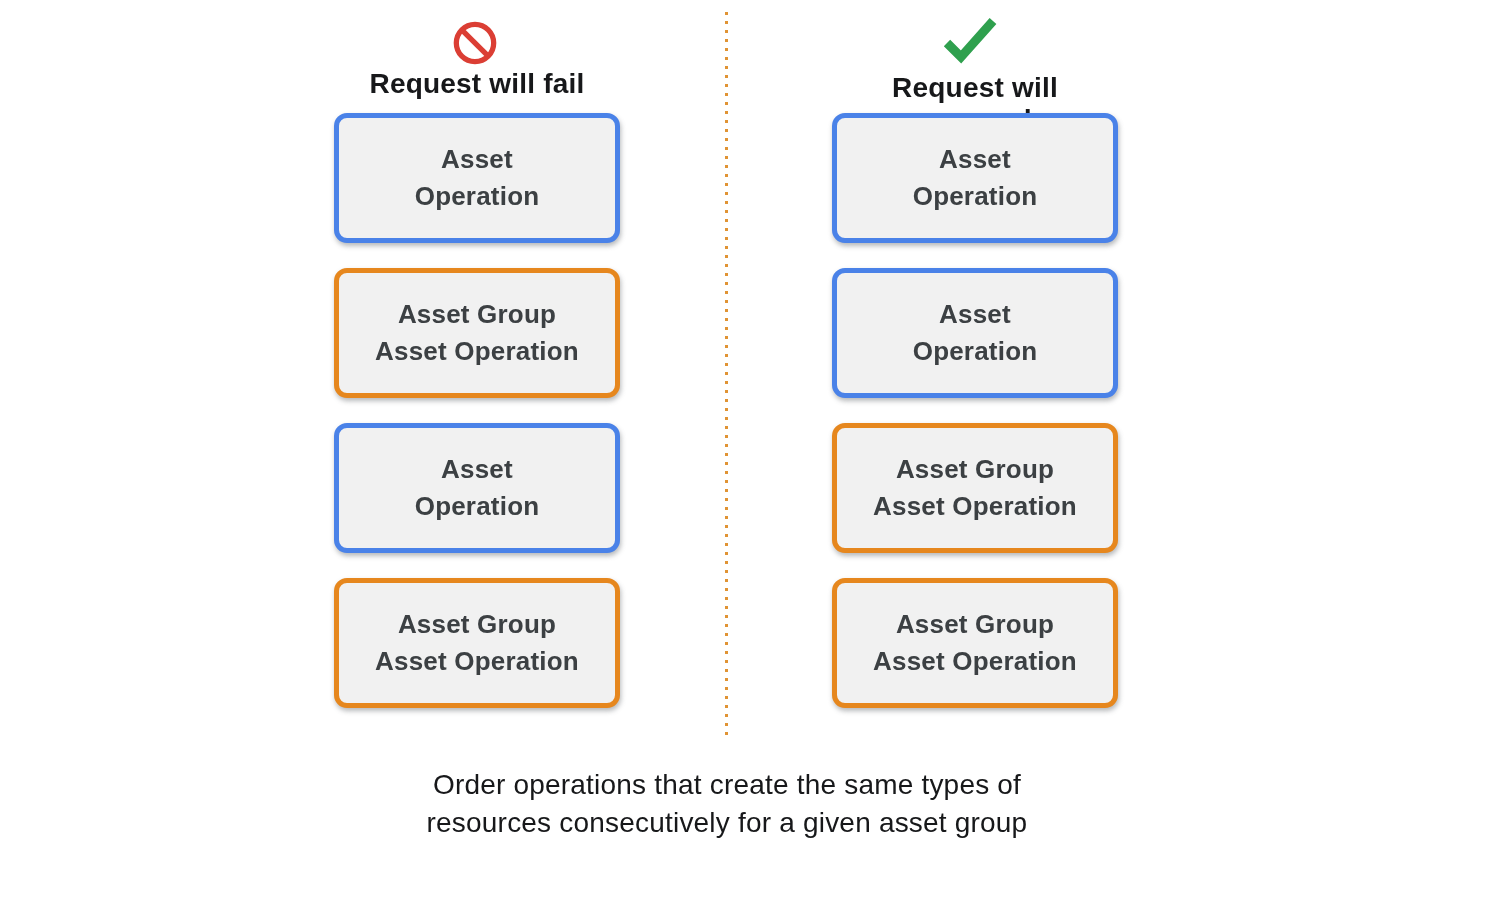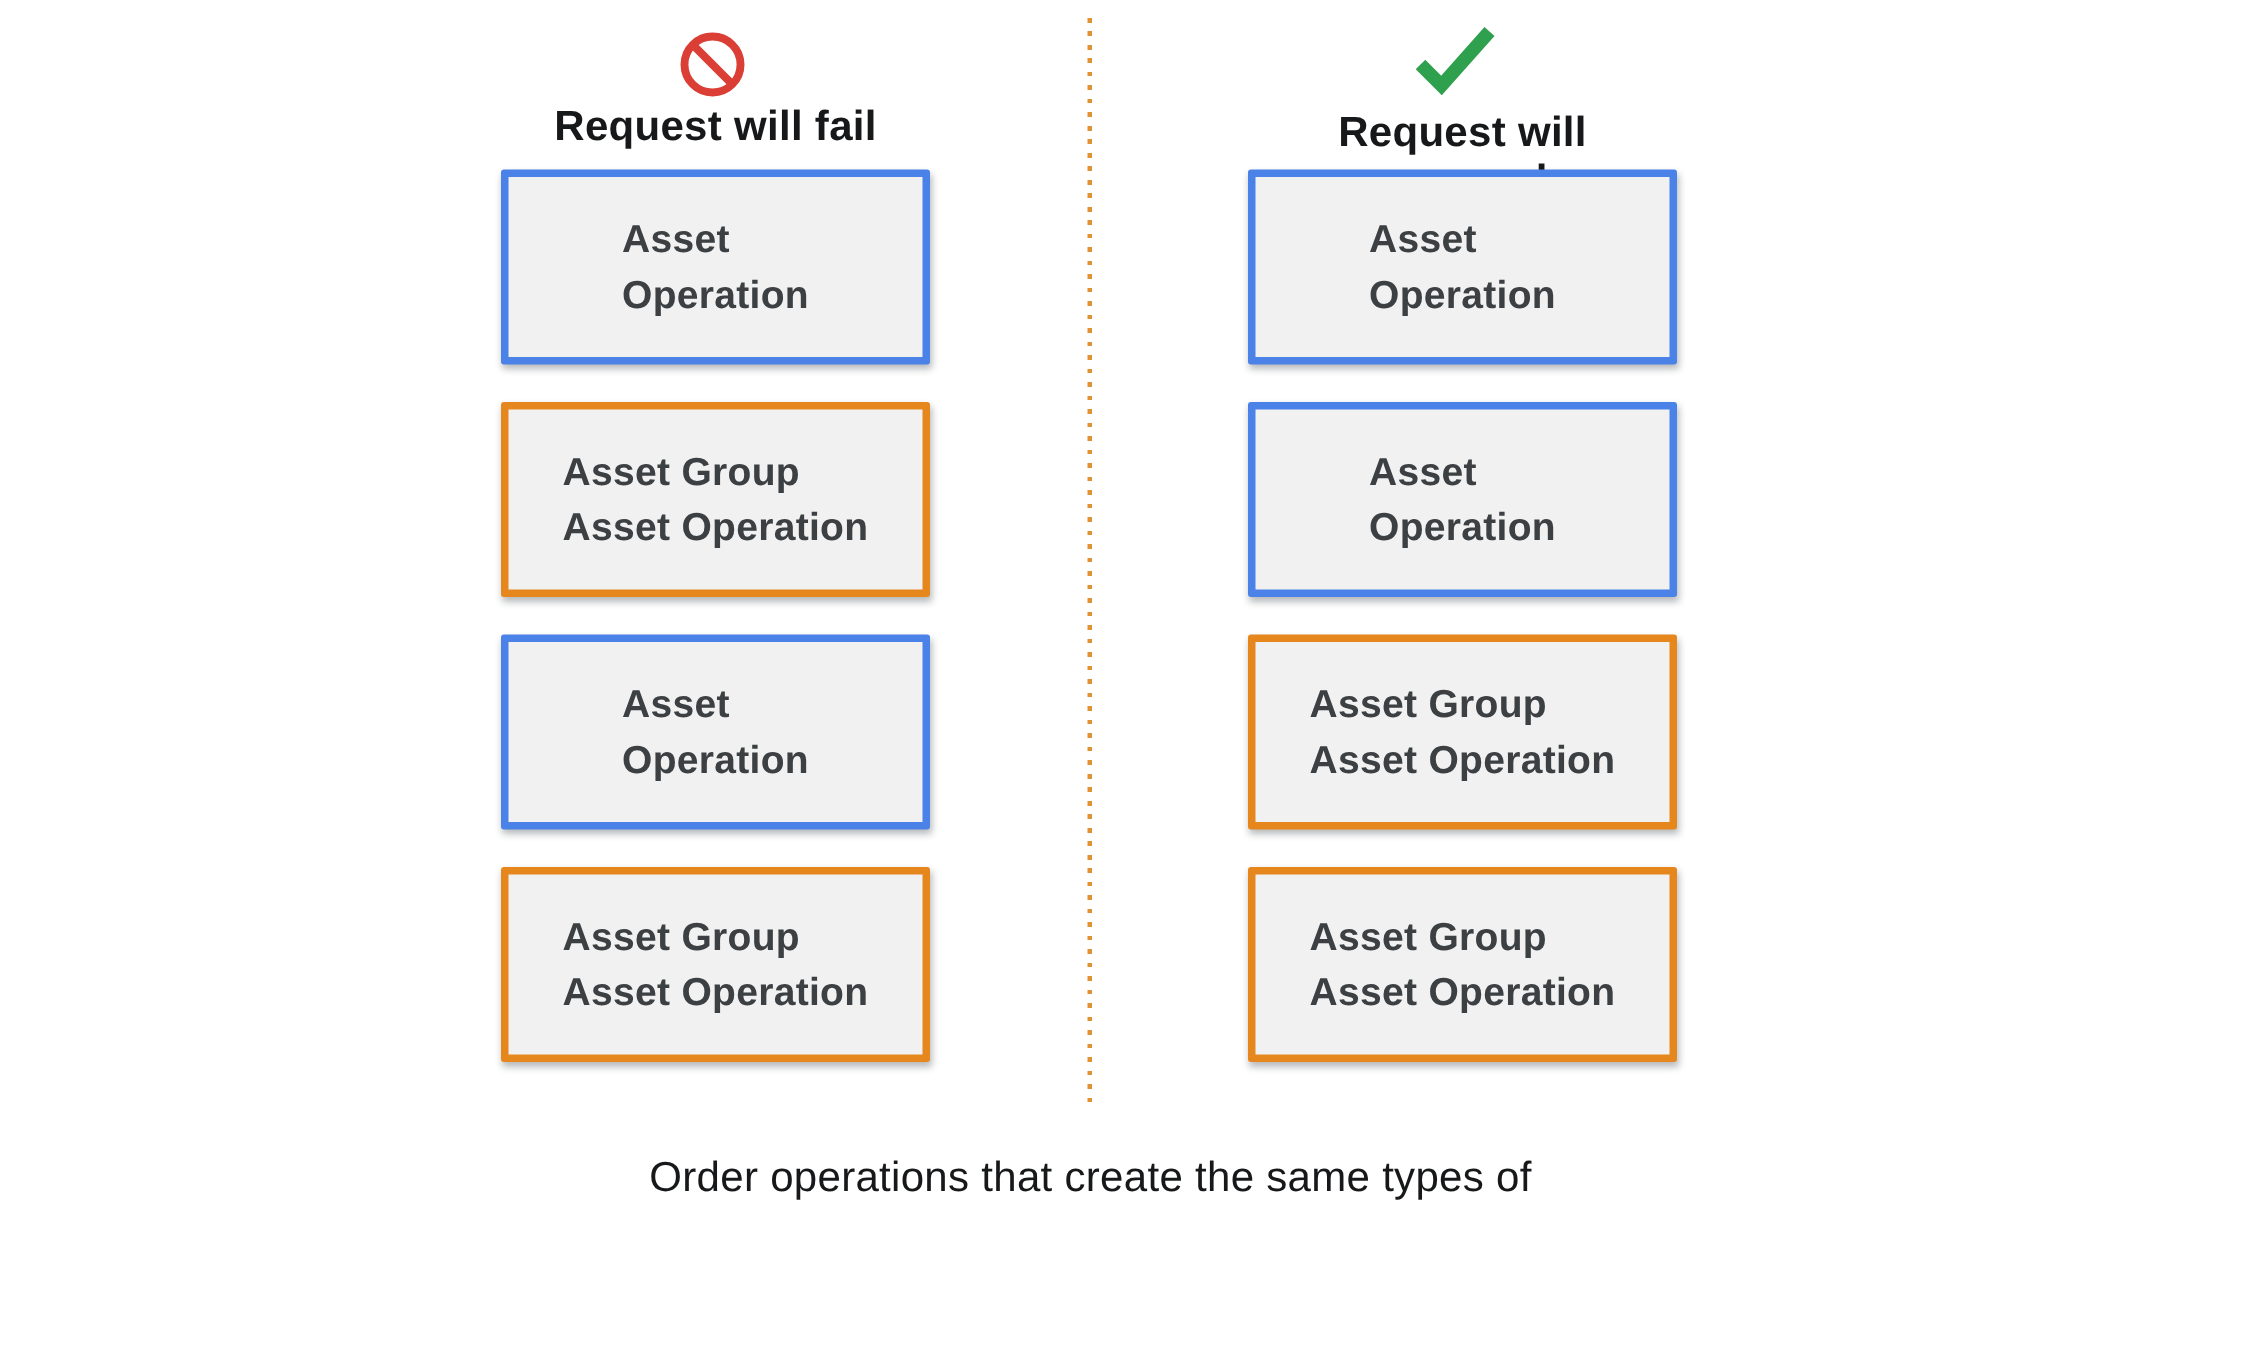--- a/index.html
+++ b/index.html
@@ -36,25 +36,25 @@
     flex-direction: column;
     gap: 25px;
   }
   .stack-fail    { left: 334px; }
   .stack-succeed { left: 832px; }
 
   .box {
     height: 130px;
     background: var(--box-background, #F1F1F1);
     border: 5px solid transparent;
-    border-radius: 2px;
+    border-radius: 13px;
     display: flex;
     align-items: center;
     justify-content: center;
-    text-align: left;
+    text-align: center;
     box-shadow: 1px 3px 5px rgba(95, 99, 104, 0.45);
   }
   .box-blue   { border-color: var(--asset-operation-border, #4A82E8); }
   .box-orange { border-color: var(--asset-group-border, #E6871E); }
   .box-label {
     font-size: 26px;
     font-weight: 700;
     line-height: 37px;
     color: var(--box-text, #3C4043);
     letter-spacing: 0.2px;
@@ -155,15 +155,16 @@
     <div class="box box-orange">
       <div class="box-label">
         <span>Asset Group</span><br>
         <span>Asset Operation</span>
       </div>
     </div>
   </div>
 
   <div class="caption">
     <div>Order operations that create the same types of</div>
+    <div>resources consecutively for a given asset group</div>
   </div>
 
 </div>
 
 </body></html>

